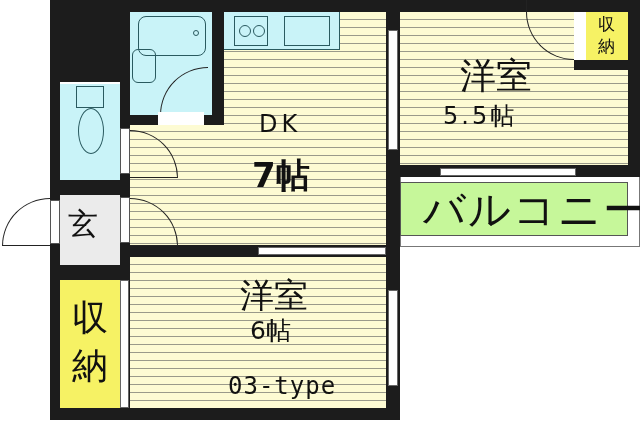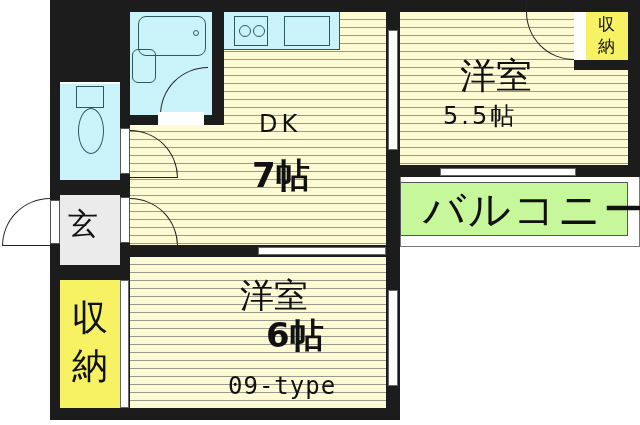--- a/index.html
+++ b/index.html
@@ -83,21 +83,21 @@
 <div class="label" style="left:443px;top:104px;font-size:24px;letter-spacing:3px;">5.5帖</div>
 <div class="winline" style="left:440px;top:168px;width:136px;height:8px;"></div>
 
 <div class="abs white" style="left:400px;top:177px;width:240px;height:70px;border:1px solid #777;border-top:none;"></div>
 <div class="abs green" style="left:400px;top:182px;width:228px;height:54px;">
   <div class="label" style="left:22px;top:6px;font-size:42px;letter-spacing:2px;">バルコニー</div>
 </div>
 
 <div class="abs floor" style="left:130px;top:257px;width:256px;height:151px;"></div>
 <div class="label" style="left:240px;top:278px;font-size:34px;">洋室</div>
-<div class="label" style="left:266px;top:318px;font-size:34px;font-weight:bold;">6帖</div>
-<div class="label" style="left:228px;top:374px;font-size:24px;font-family:'DejaVu Sans Mono','Liberation Mono',monospace;letter-spacing:1px;">09-type</div>
+<div class="label" style="left:250px;top:318px;font-size:25px;">6帖</div>
+<div class="label" style="left:228px;top:374px;font-size:24px;font-family:'DejaVu Sans Mono','Liberation Mono',monospace;letter-spacing:1px;">03-type</div>
 <div class="winline" style="left:388px;top:290px;width:10px;height:96px;"></div>
 <div class="winline" style="left:120px;top:280px;width:9px;height:128px;"></div>
 
 <div class="abs yellow" style="left:60px;top:280px;width:60px;height:128px;">
   <div class="label" style="left:12px;top:20px;font-size:36px;">収</div>
   <div class="label" style="left:12px;top:68px;font-size:36px;">納</div>
 </div>
 
 </body></html>

